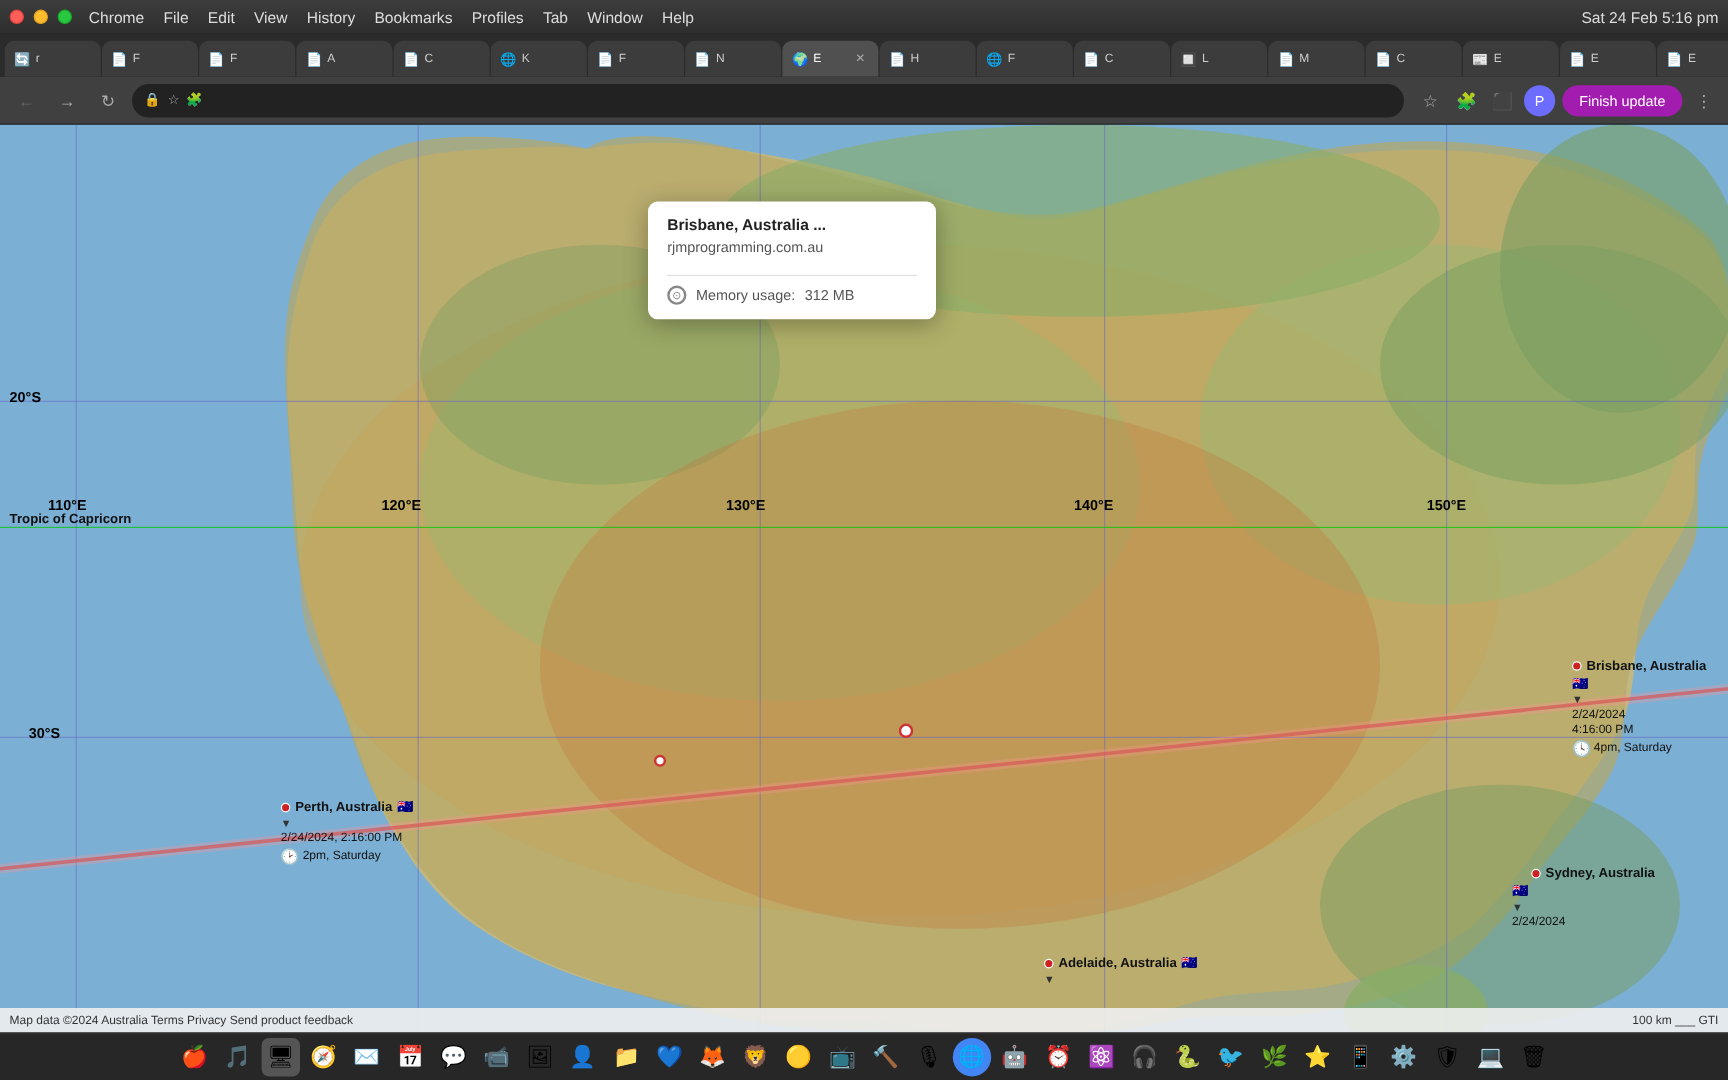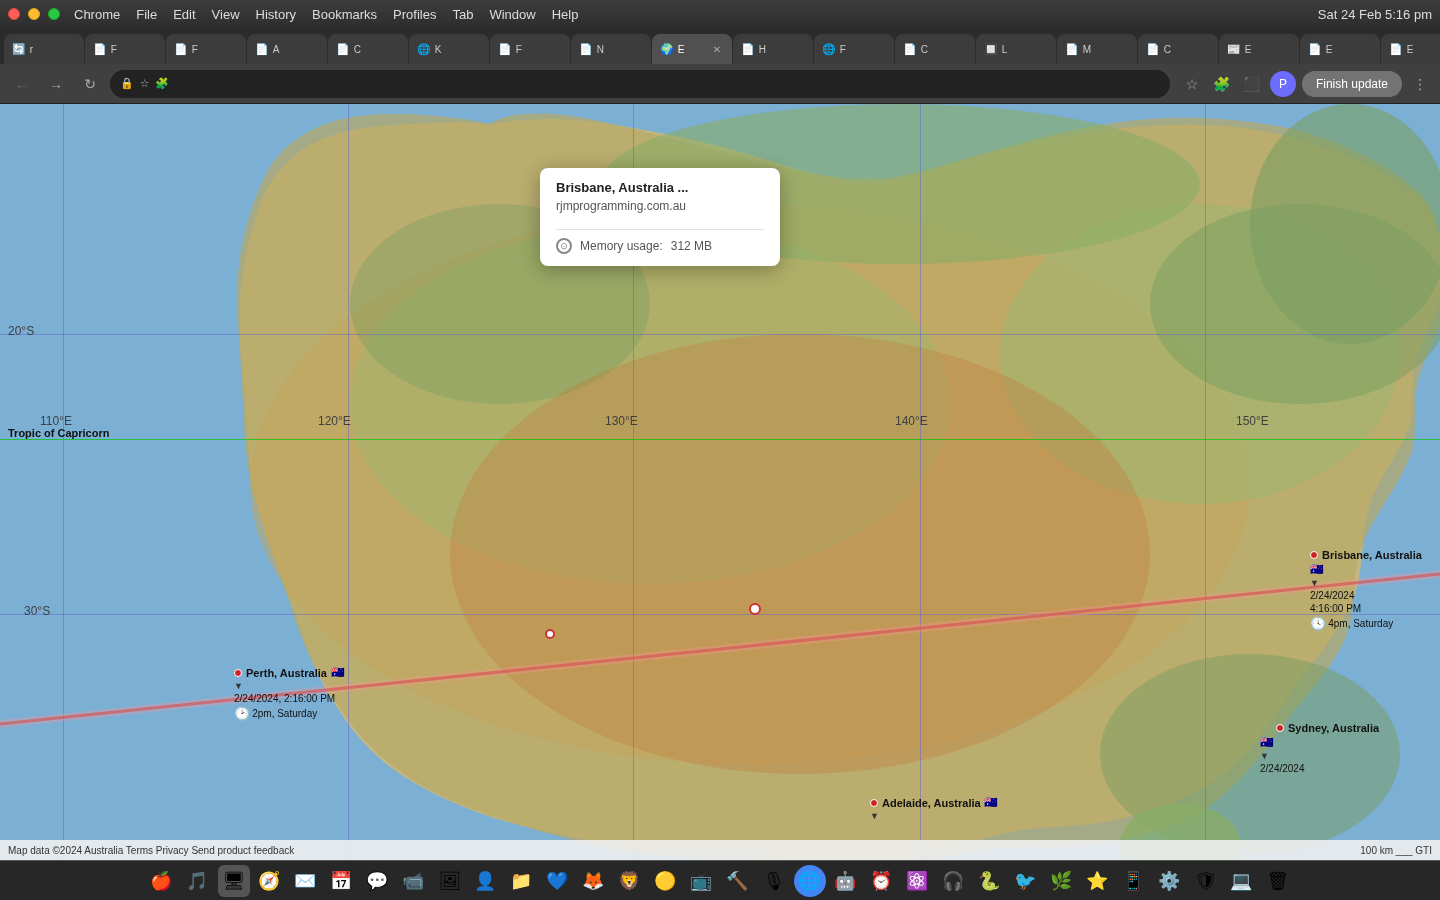--- a/index.html
+++ b/index.html
@@ -117,21 +117,21 @@
       border-radius: 50%;
     }
     .profile-btn {
       width: 26px; height: 26px;
       border-radius: 50%;
       background: #6c6cff;
       display: flex; align-items: center; justify-content: center;
       color: white; font-size: 12px; cursor: pointer;
     }
     .finish-update-btn {
-      background: #737373;
+      background: #a21caf;
       color: white;
       border: none;
       border-radius: 20px;
       padding: 6px 14px;
       font-size: 12px;
       cursor: pointer;
       display: flex;
       align-items: center;
       gap: 4px;
       white-space: nowrap;
@@ -166,22 +166,22 @@
       background: rgba(100, 100, 200, 0.5);
     }
     .grid-line-h.tropic {
       background: rgba(0, 200, 0, 0.7);
     }
 
     
     .grid-label {
       position: absolute;
       font-size: 12px;
-      color: #404040;
-      font-weight: 400;
+      color: #000000;
+      font-weight: 700;
       background: transparent;
     }
 
     
     .city-marker {
       position: absolute;
       display: flex;
       flex-direction: column;
       align-items: flex-start;
       gap: 2px;
@@ -510,21 +510,21 @@
   <div class="grid-line-h" style="top: 230px;"></div>
   <div class="grid-line-h tropic" style="top: 335px;"></div>
   <div class="grid-line-h" style="top: 510px;"></div>
 
   <div class="grid-label" style="top:220px; left:8px;">20°S</div>
   <div class="grid-label" style="top:500px; left:8px;margin-left:16px;">30°S</div>
   <div class="grid-label" style="top:310px; left:40px;">110°E</div>
   <div class="grid-label" style="top:310px; left:318px;">120°E</div>
   <div class="grid-label" style="top:310px; left:605px;">130°E</div>
   <div class="grid-label" style="top:310px; left:895px;">140°E</div>
-  <div class="grid-label" style="top:310px; left:1236px;">150°E</div>
+  <div class="grid-label" style="top:310px; left:1189px;">150°E</div>
 
   <div class="map-label-tropic" style="top:323px; left:8px;">Tropic of Capricorn</div>
 
   <div style="
     position: absolute;
     left: 0; top: 0; right: 0; bottom: 0;
     pointer-events: none;
   ">
     <svg style="position:absolute;top:0;left:0;width:100%;height:100%">
 

